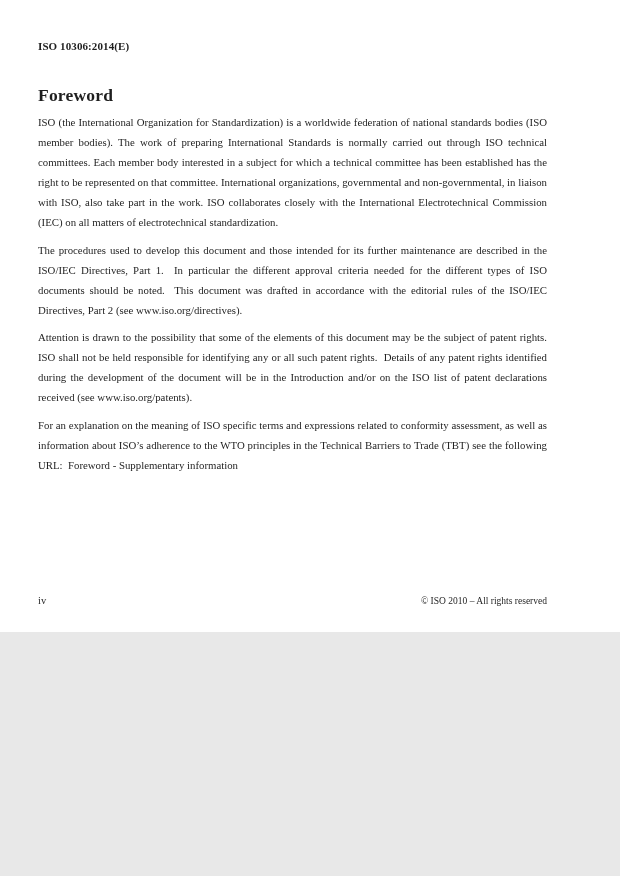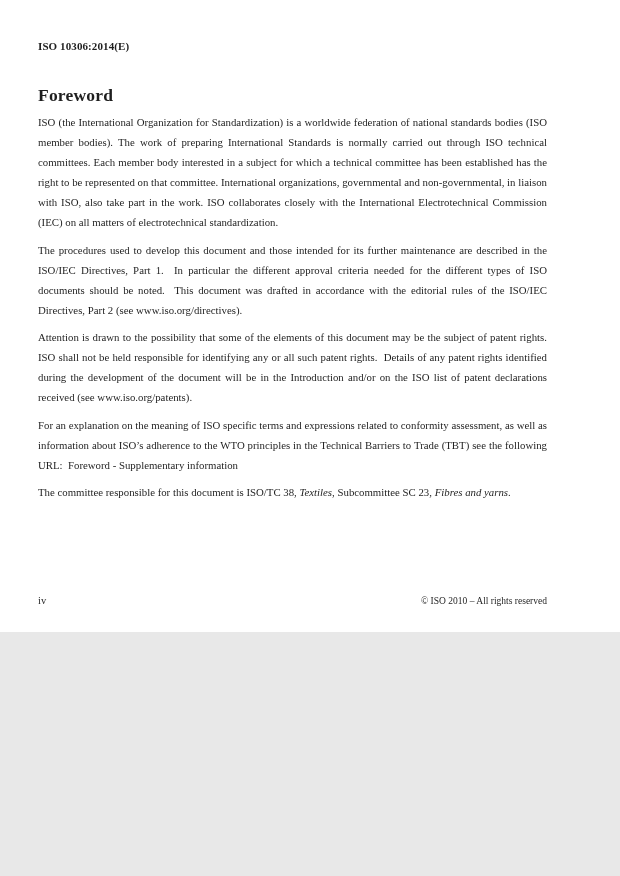--- a/index.html
+++ b/index.html
@@ -64,21 +64,20 @@
     <span>ISO 10306:2014(E)</span>
   </div>
 
   <h1 class="section-title">Foreword</h1>
 
   <div class="paragraphs">
       <p><span>ISO (the International Organization for Standardization) is a worldwide federation of national standards bodies (ISO member bodies). The work of preparing International Standards is normally carried out through ISO technical committees. Each member body interested in a subject for which a technical committee has been established has the right to be represented on that committee. International organizations, governmental and non-governmental, in liaison with ISO, also take part in the work. ISO collaborates closely with the International Electrotechnical Commission (IEC) on all matters of electrotechnical standardization.</span></p>
       <p><span>The procedures used to develop this document and those intended for its further maintenance are described in the ISO/IEC Directives, Part 1.  In particular the different approval criteria needed for the different types of ISO documents should be noted.  This document was drafted in accordance with the editorial rules of the ISO/IEC Directives, Part 2 (see www.iso.org/directives).</span></p>
       <p><span>Attention is drawn to the possibility that some of the elements of this document may be the subject of patent rights. ISO shall not be held responsible for identifying any or all such patent rights.  Details of any patent rights identified during the development of the document will be in the Introduction and/or on the ISO list of patent declarations received (see www.iso.org/patents).</span></p>
       <p><span>For an explanation on the meaning of ISO specific terms and expressions related to conformity assessment, as well as information about ISO’s adherence to the WTO principles in the Technical Barriers to Trade (TBT) see the following URL:  Foreword - Supplementary information</span></p>
-      <p><span>The committee responsible for this document is ISO/TC 38, </span><span class="italic">Textiles</span><span>, Subcommittee SC 23, </span><span class="italic">Fibres and yarns</span><span>.</span></p>
     </div>
 
   <div class="page-footer">
     <span class="page-number">iv</span>
     <span class="copyright">© ISO 2010 – All rights reserved</span>
   </div>
 
 </div>
 
 </body></html>

